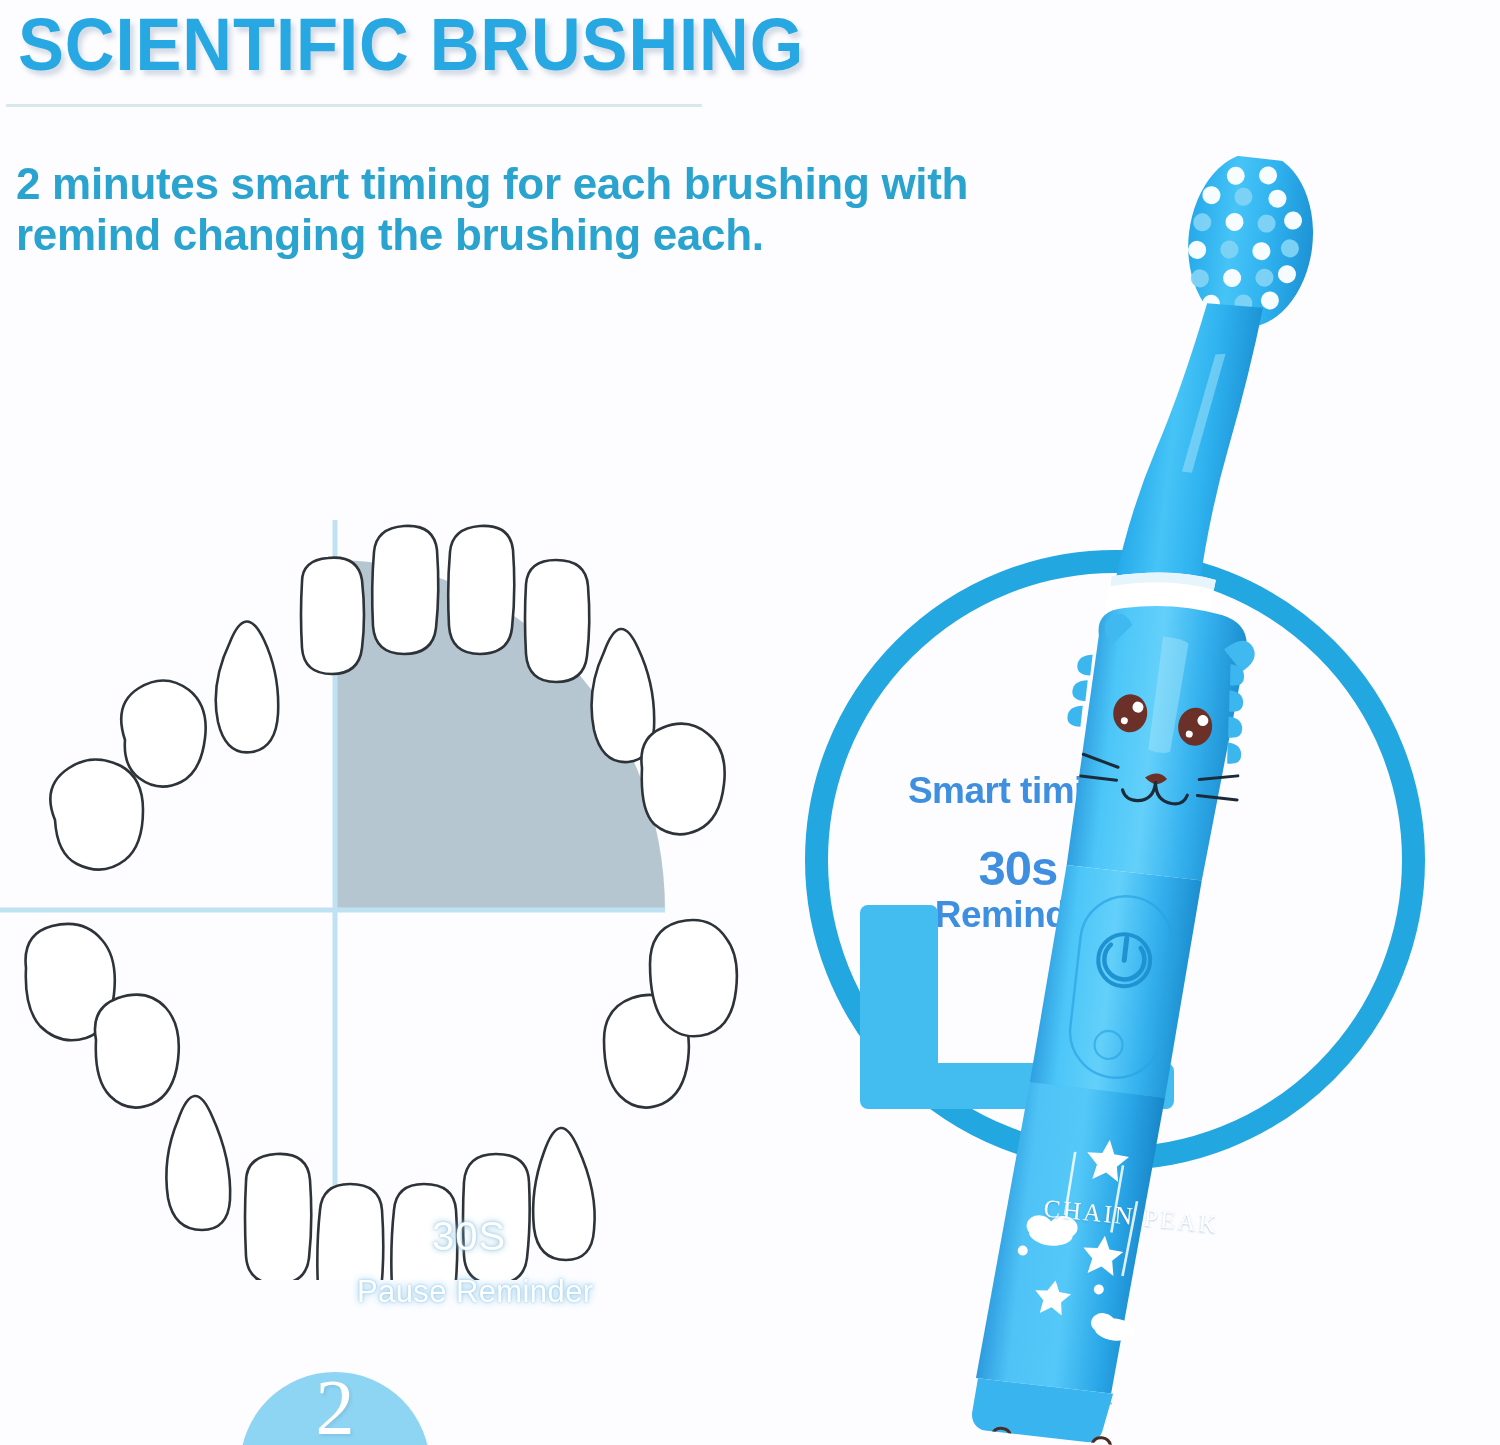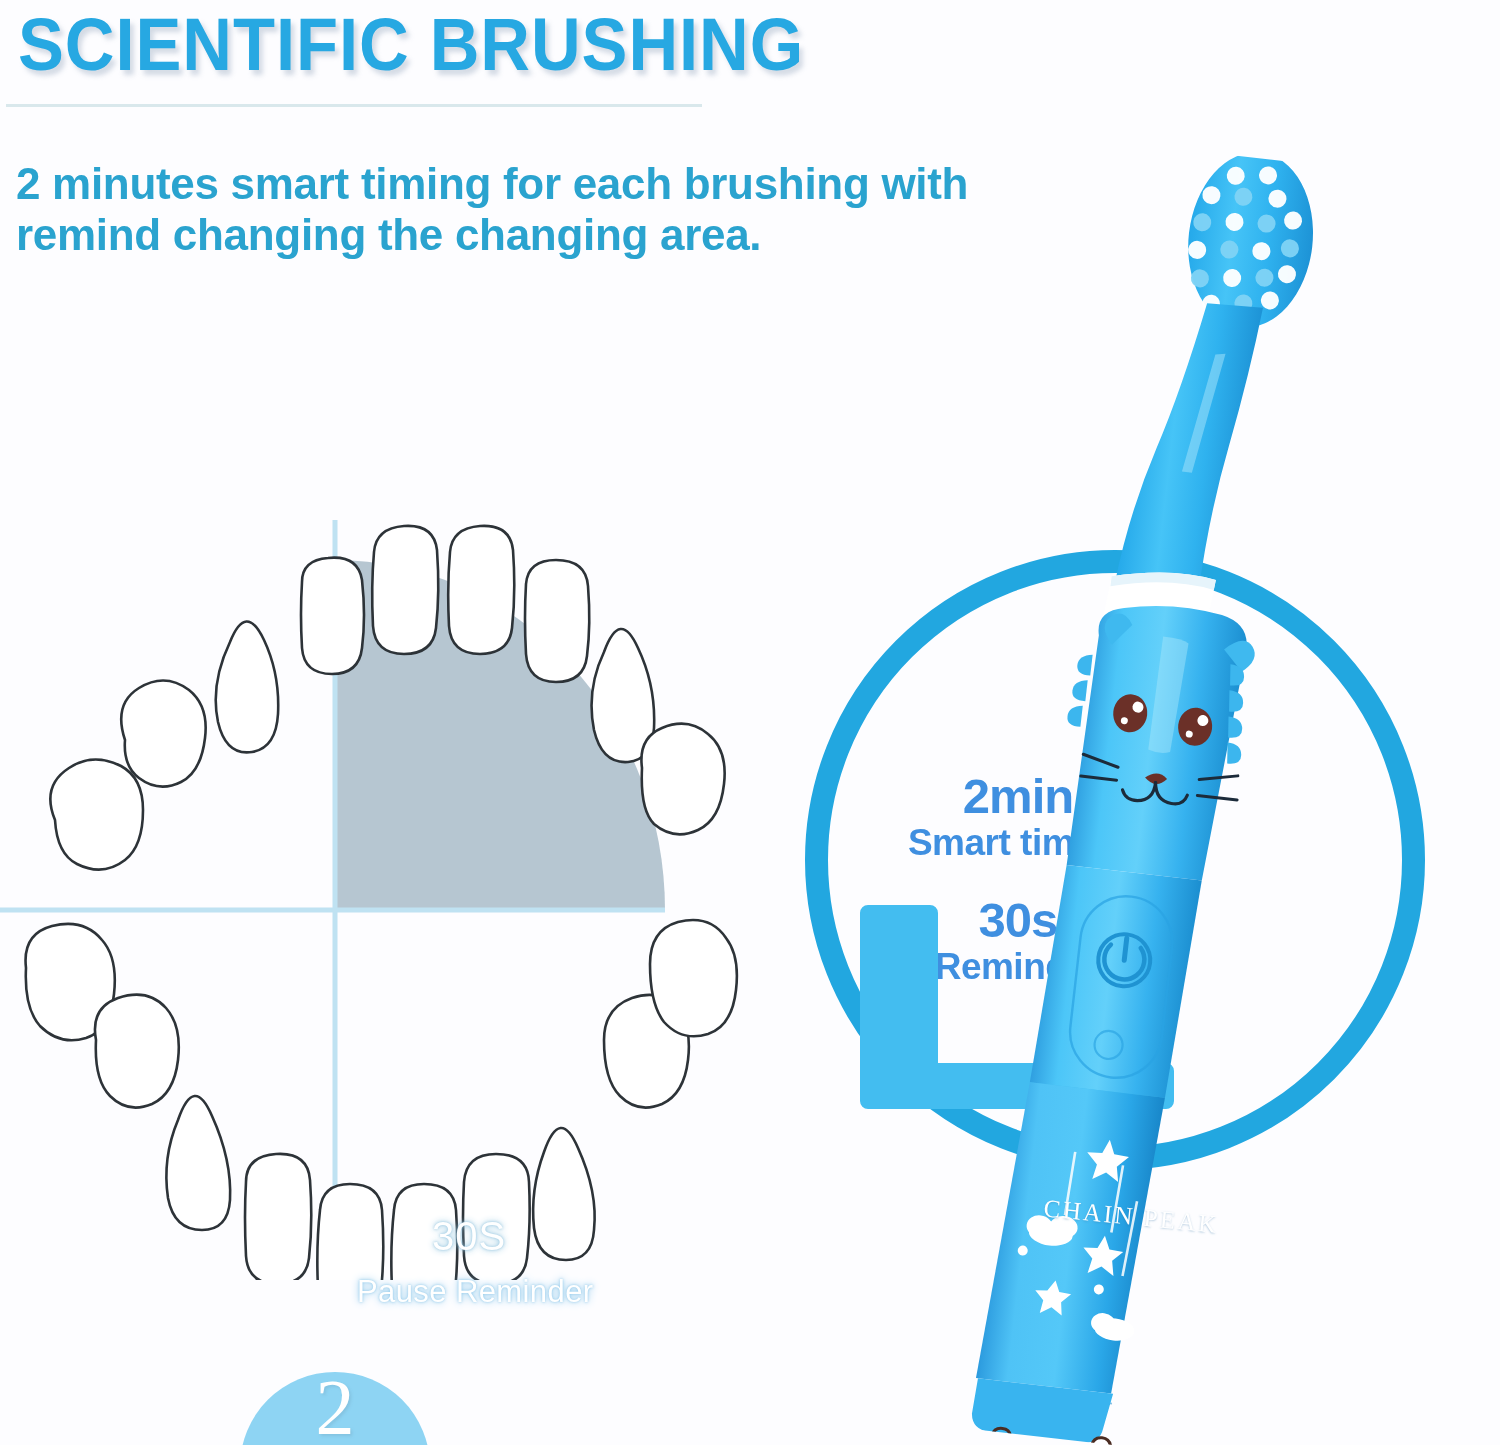--- a/index.html
+++ b/index.html
@@ -104,21 +104,21 @@
 </head>
 <body>
 
 <div id="header">
   <div id="title">SCIENTIFIC BRUSHING</div>
   <div id="title-rule"></div>
 </div>
 
 <div id="intro">
   <div>2 minutes smart timing for each brushing with</div>
-  <div>remind changing the changing area.</div>
+  <div>remind changing the brushing each.</div>
 </div>
 
 <div id="teeth-panel">
   <svg id="teeth-svg" width="740" height="760" viewBox="0 0 740 760">
     <defs>
       <clipPath id="quadClip">
         <rect x="335" y="0" width="330" height="390"></rect>
       </clipPath>
     </defs>
 
@@ -179,21 +179,20 @@
     <div class="b-2">2</div>
     <div class="b-min">min</div>
   </div>
 </div>
 
 <div id="product-panel">
 
   <div id="ring"></div>
 
   <div id="stat-block">
-    <div class="stat-big">2min</div>
     <div class="stat-sub">Smart timing</div>
     <div class="stat-gap"></div>
     <div class="stat-big">30s</div>
     <div class="stat-sub">Reminder</div>
   </div>
 
   <svg id="bracket" width="330" height="220" viewBox="0 0 330 220">
     <path d="M12 8 h62 a8 8 0 0 1 8 8 v150 h228 a8 8 0 0 1 8 8 v30 a8 8 0 0 1 -8 8 h-298 a8 8 0 0 1 -8 -8 v-188 a8 8 0 0 1 8 -8 Z" fill="#43bdf0"></path>
   </svg>
 

